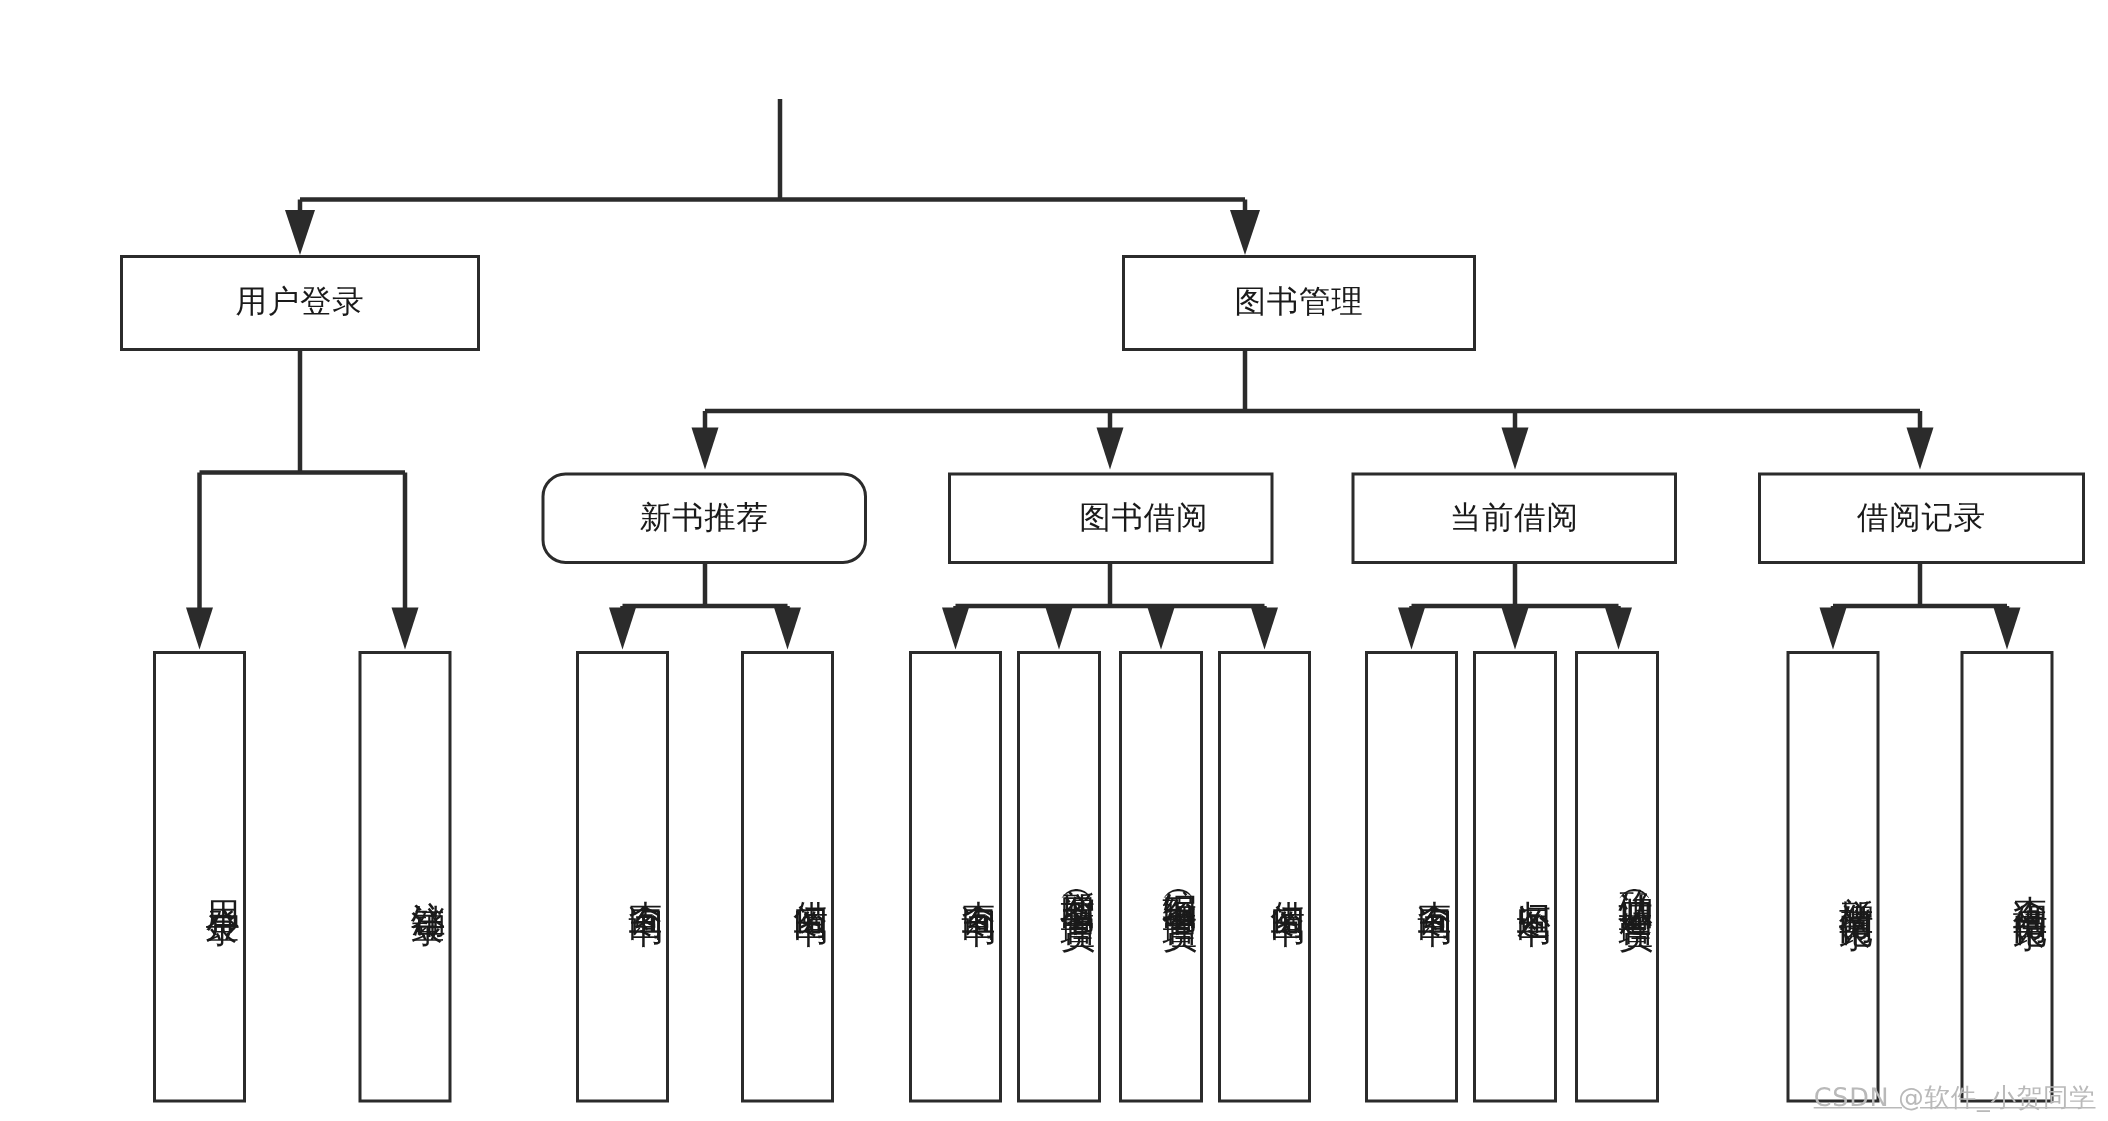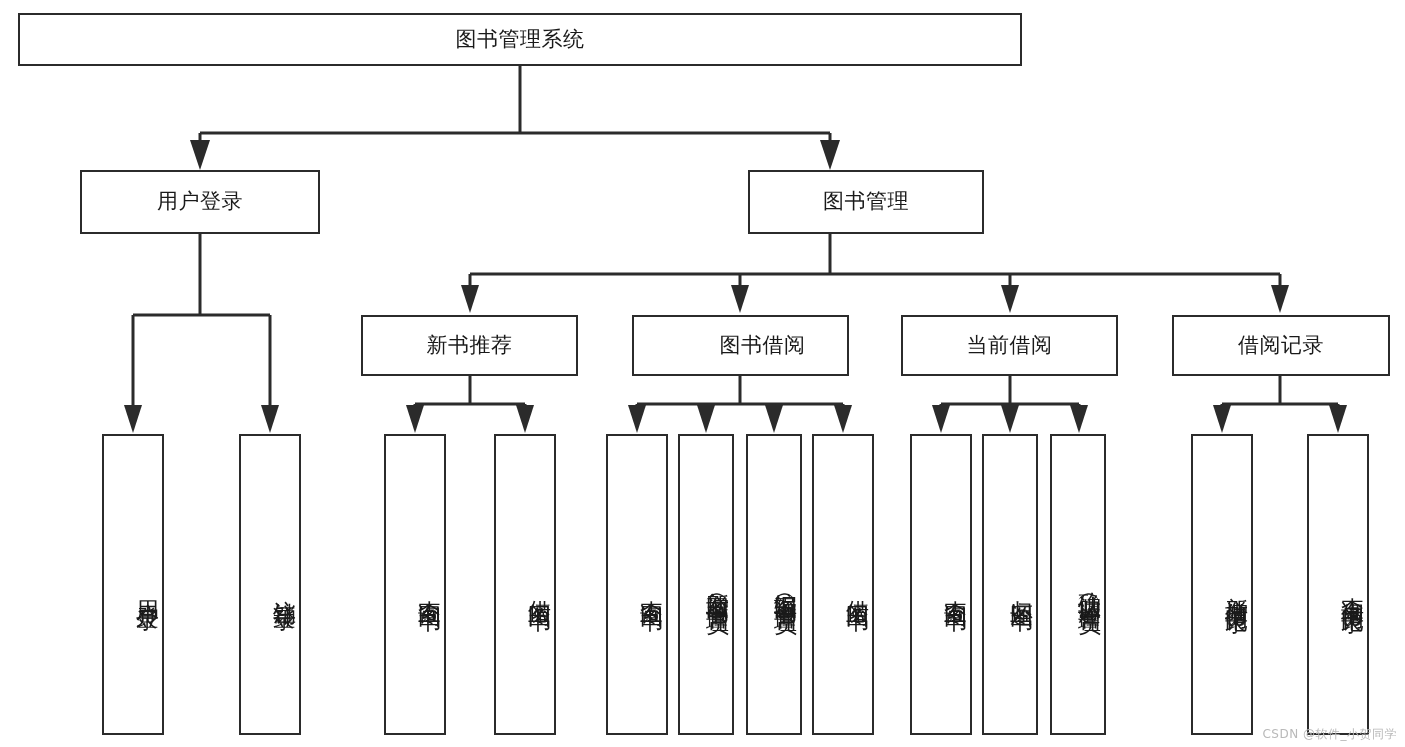--- a/index.html
+++ b/index.html
@@ -52,24 +52,25 @@
   }
   .node.vertical > .vlabel {
     writing-mode: vertical-rl;
     text-orientation: upright;
     display: block;
   }
   .watermark {
     position: absolute;
     right: 8px;
     bottom: 4px;
-    font-size: 12px;
+    font-size: 17px;
     color: #b9b9b9;
     white-space: nowrap;
     letter-spacing: 0.5px;
+    text-decoration: underline;
   }
 </style>
 </head>
 <body>
 
 <div id="canvas">
 
   <svg id="edges" viewBox="0 0 1405 747" xmlns="http://www.w3.org/2000/svg">
     <g stroke="#2b2b2b" stroke-width="3" fill="none">
 
@@ -138,32 +139,29 @@
 
       <polygon points="941,433 932,405 950,405"></polygon>
       <polygon points="1010,433 1001,405 1019,405"></polygon>
       <polygon points="1079,433 1070,405 1088,405"></polygon>
 
       <polygon points="1222,433 1213,405 1231,405"></polygon>
       <polygon points="1338,433 1329,405 1347,405"></polygon>
     </g>
   </svg>
 
-  <div class="node horizontal" style="left:18px; top:13px; width:1004px; height:53px;">
-    <span>图书管理系统</span>
-  </div>
 
   <div class="node horizontal" style="left:80px; top:170px; width:240px; height:64px;">
     <span>用户登录</span>
   </div>
   <div class="node horizontal" style="left:712px; top:170px; width:236px; height:64px;margin-left:36px;">
     <span>图书管理</span>
   </div>
 
-  <div class="node horizontal" style="left:361px; top:315px; width:217px; height:61px;">
+  <div class="node horizontal" style="left:361px; top:315px; width:217px; height:61px;border-radius:16px;">
     <span>新书推荐</span>
   </div>
   <div class="node horizontal" style="left:632px; top:315px; width:217px; height:61px;padding-left:44px;">
     <span>图书借阅</span>
   </div>
   <div class="node horizontal" style="left:1172px; top:315px; width:218px; height:61px;">
     <span>借阅记录</span>
   </div>
   <div class="node horizontal" style="left:901px; top:315px; width:217px; height:61px;">
     <span>当前借阅</span>

